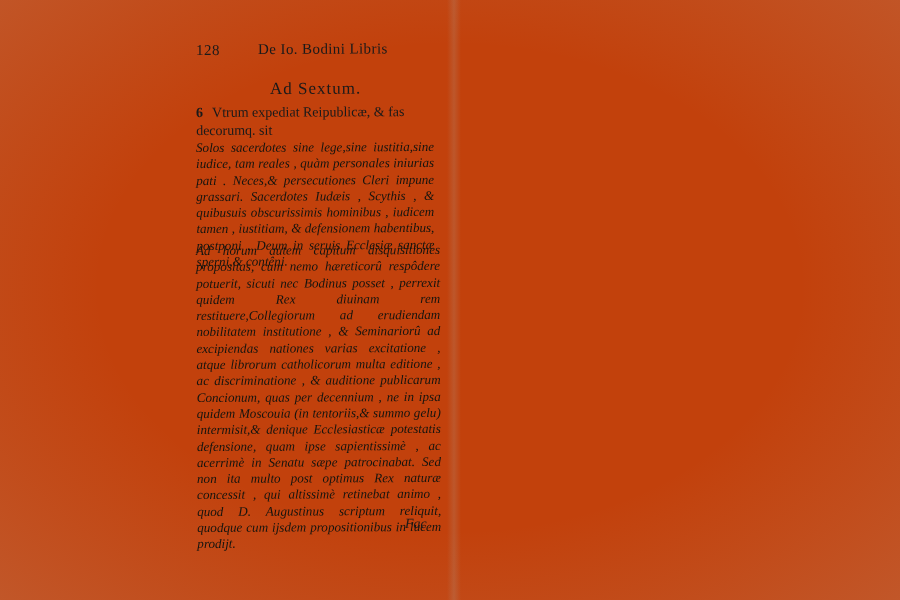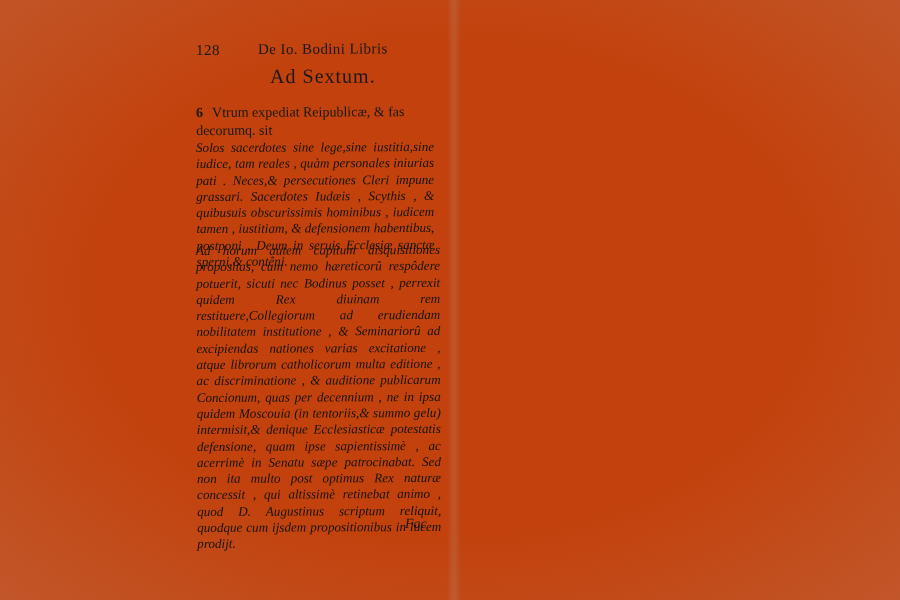--- a/index.html
+++ b/index.html
@@ -57,22 +57,22 @@
     font-family: "Liberation Serif", serif;
     font-size: 15px;
     letter-spacing: 0.4px;
   }
   .head-left-folio   { left: 196px; top: 42px; }
   .head-left-title   { left: 258px; top: 41px; }
 
   .section-title {
     position: absolute;
     left: 270px;
-    top: 65px;
-    font-size: 20px;
+    top: 79px;
+    font-size: 17px;
     letter-spacing: 1px;
     font-family: "Liberation Serif", serif;
   }
 
   
   .block {
     position: absolute;
     font-family: "Liberation Serif", serif;
     font-style: italic;
     font-size: 13.1px;

